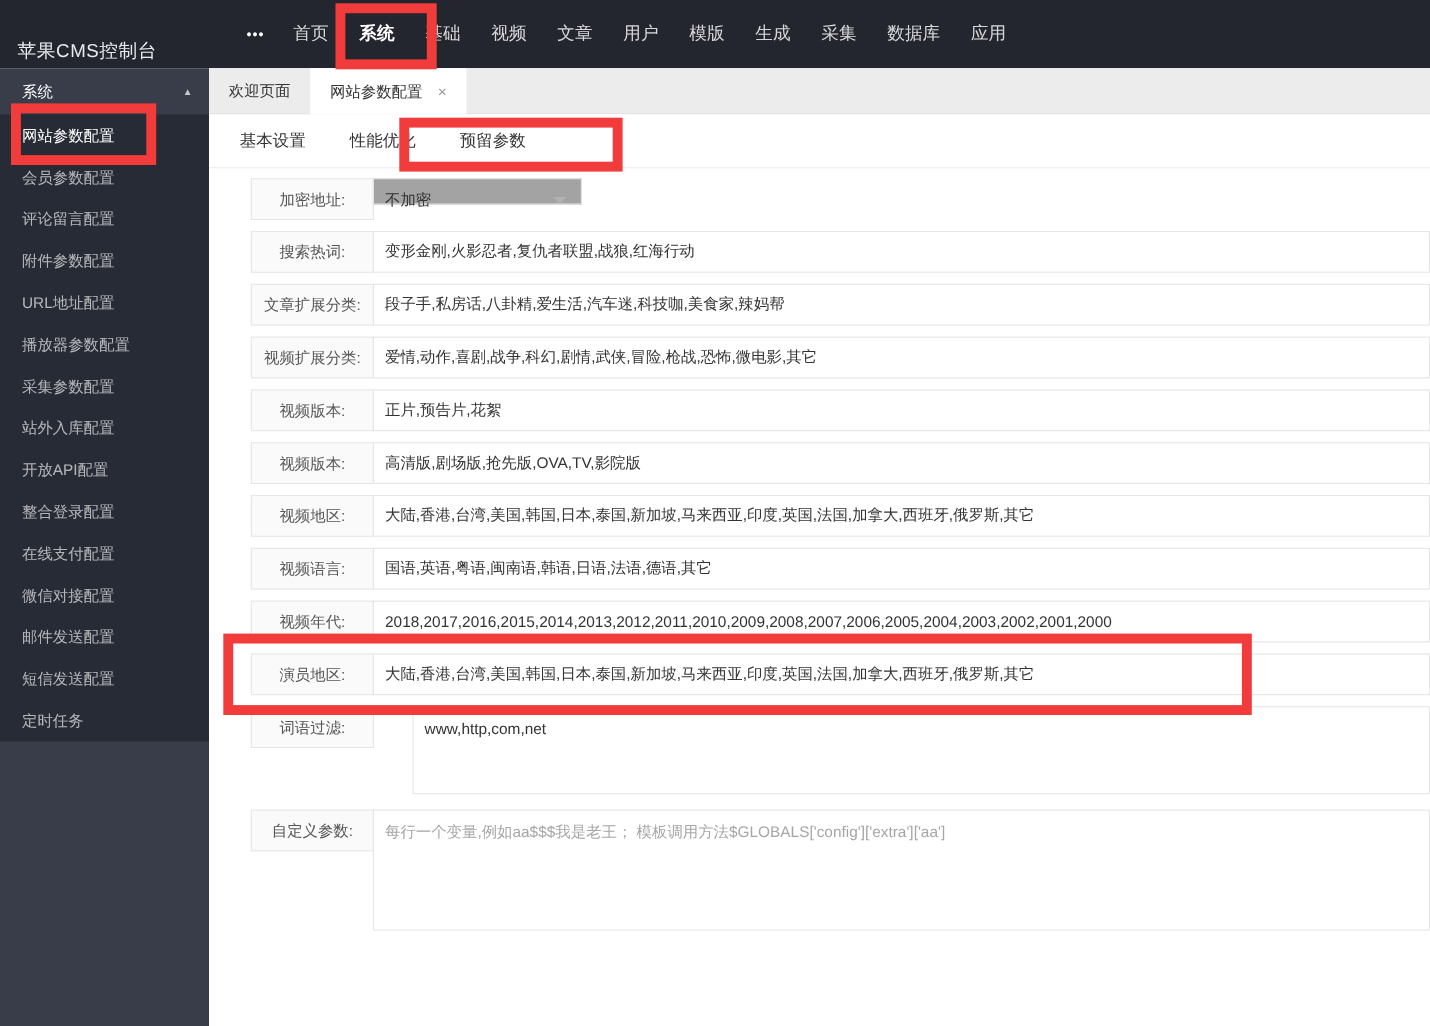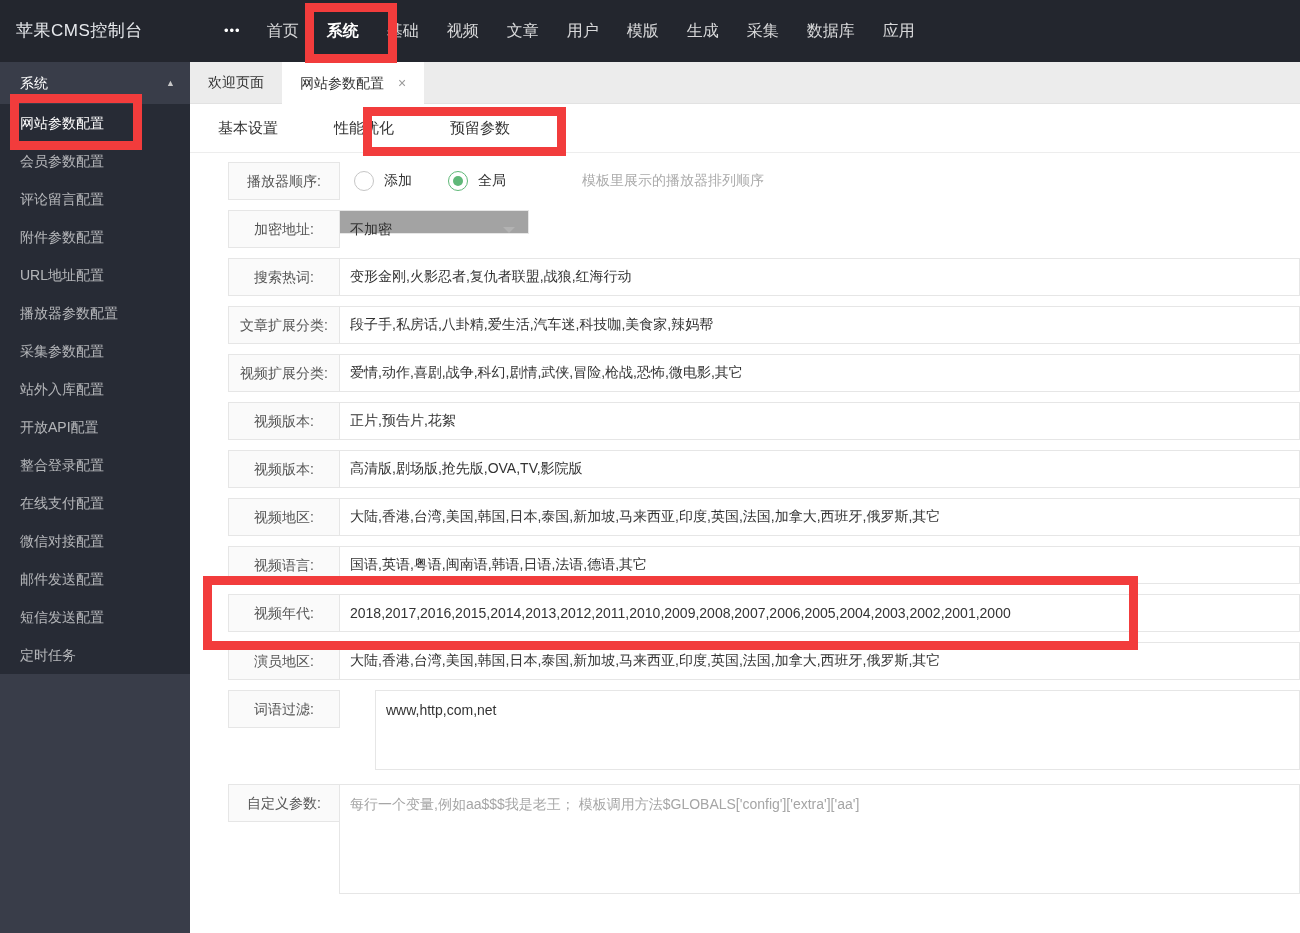--- a/index.html
+++ b/index.html
@@ -8,21 +8,21 @@
     position:relative; overflow:hidden; background:#fff;
     font-family:"Liberation Sans","DejaVu Sans",sans-serif;
     color:#333; font-size:14px;
   }
   
   .topbar {
     position:absolute; left:0; top:0; width:1300px; height:62px;
     background:#23262e; display:flex; align-items:center;
   }
   .logo {
-    position:absolute; left:16px; top:0; height:71px; line-height:62px;
+    position:absolute; left:16px; top:16px; height:71px; line-height:62px;
     color:#e8eaee; font-size:17px; letter-spacing:0.5px;
   }
   .topnav { position:absolute; left:212px; top:0; height:62px; display:flex; align-items:stretch; }
   .nav-item {
     position:relative; padding:0 14px; line-height:62px; font-size:16px;
     color:rgba(255,255,255,0.82); cursor:pointer; white-space:nowrap;
   }
   .nav-item.more { font-size:13px; letter-spacing:1px; color:#fff; padding:0 12px; }
   .nav-item.active { color:#fff; font-weight:bold; }
   .nav-item.active .nav-underline {
@@ -54,21 +54,21 @@
   }
   .tab {
     height:39px; line-height:41px; padding:0 18px; font-size:14px; color:#333;
     cursor:pointer; white-space:nowrap;
   }
   .tab.active { background:#fff; height:42px; line-height:42px; }
   .tab-close { color:#9a9a9a; font-size:14px; margin-left:10px; cursor:pointer; }
   
   .content { position:absolute; left:190px; top:104px; right:0; bottom:0; background:#fff; }
   .subtabs {
-    height:49px; display:flex; align-items:center; padding-left:28px; gap:56px;
+    height:49px; display:flex; align-items:center; padding-left:28px; gap:40px;
     border-bottom:1px solid #ededed;
   }
   .subtab { font-size:15px; color:#333; cursor:pointer; white-space:nowrap; }
   .form { padding-top:9px; }
   .row { display:flex; align-items:flex-start; margin:0 0 10px 38px; }
   .flabel {
     flex:0 0 112px; height:38px; line-height:36px; text-align:center;
     background:#fafafa; border:1px solid #e6e6e6; color:#555; font-size:14px;
     white-space:nowrap; overflow:hidden;
   }
@@ -171,34 +171,20 @@
 
 <div class="content">
   <div class="subtabs">
     <div class="subtab">基本设置</div>
     <div class="subtab">性能优化</div>
     <div class="subtab">预留参数</div>
   </div>
 
   <div class="form">
 
-    <div class="row">
-      <div class="flabel">播放器顺序:</div>
-      <div class="radio-field">
-        <span class="radio">
-          <span class="radio-circle"></span>
-          <span class="radio-label">添加</span>
-        </span>
-        <span class="radio checked">
-          <span class="radio-circle"></span>
-          <span class="radio-label">全局</span>
-        </span>
-        <span class="hint">模板里展示的播放器排列顺序</span>
-      </div>
-    </div>
 
     <div class="row">
       <div class="flabel">加密地址:</div>
       <div class="select-field">
         <span>不加密</span>
         <span class="select-caret"></span>
       </div>
     </div>
 
     <div class="row">

